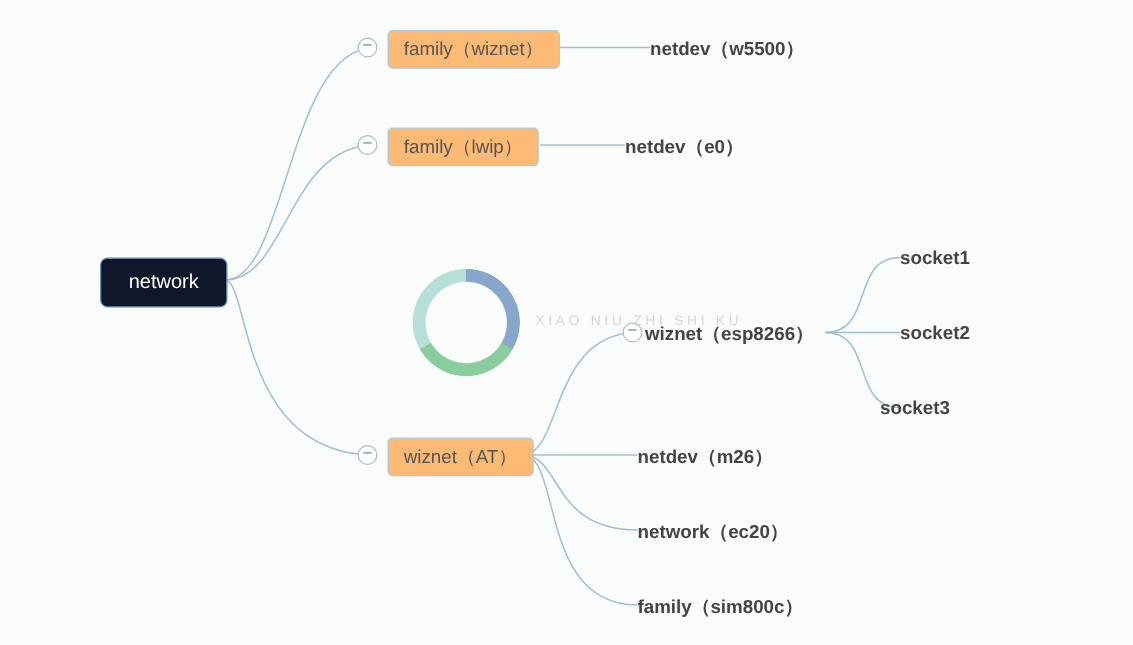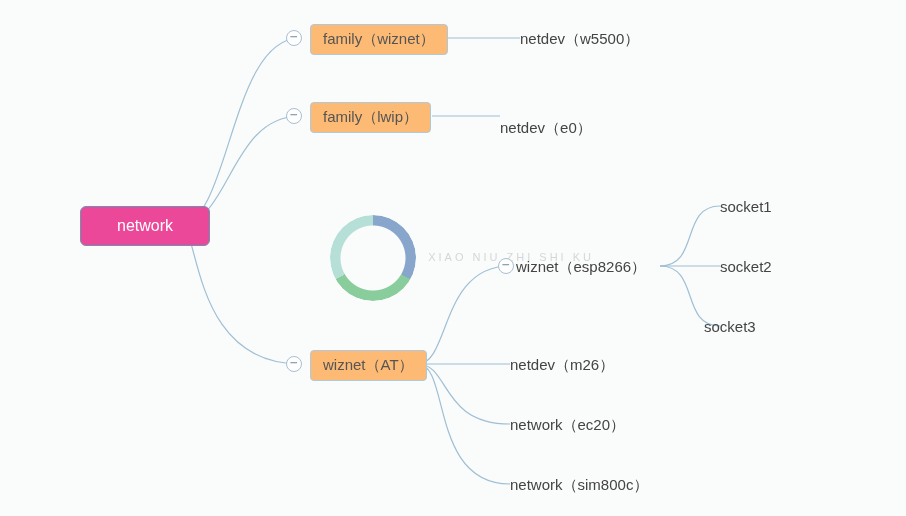--- a/index.html
+++ b/index.html
@@ -18,37 +18,38 @@
     position: absolute;
     left: 0; top: 0;
     width: 906px; height: 516px;
     pointer-events: none;
   }
   .node {
     position: absolute;
     white-space: nowrap;
   }
   .root-node {
-    background: #ec4899;
+    background: #0f172a;
     color: #fff;
     border: 1px solid #6c93b1;
     border-radius: 6px;
-    padding: 10px 36px;
+    padding: 10px 22px;
     font-size: 16px;
   }
   .box-node {
     background: #fdba74;
     border: 1px solid #adc9db;
     border-radius: 4px;
     padding: 5px 12px;
     color: #555;
   }
   .leaf-node {
     color: #444;
     padding: 2px 0;
+    font-weight: bold;
   }
   .toggle {
     position: absolute;
     width: 14px; height: 14px;
     border: 1px solid #a9bfcf;
     border-radius: 50%;
     background: #fff;
     color: #7a95a8;
     font-size: 13px;
     line-height: 11px;
@@ -138,41 +139,41 @@
   <span>family（wiznet）</span>
 </div>
 <div class="node leaf-node" style="left:520px; top:28px;">
   <span>netdev（w5500）</span>
 </div>
 
 <div class="toggle" style="left:286px; top:108px;">−</div>
 <div class="node box-node" style="left:310px; top:102px;text-align:center;">
   <span>family（lwip）</span>
 </div>
-<div class="node leaf-node" style="left:500px; top:106px;margin-top:11px;">
+<div class="node leaf-node" style="left:500px; top:106px;">
   <span>netdev（e0）</span>
 </div>
 
 <div class="toggle" style="left:286px; top:356px;">−</div>
 <div class="node box-node" style="left:310px; top:350px;">
   <span>wiznet（AT）</span>
 </div>
 
 <div class="toggle" style="left:498px; top:258px;">−</div>
 <div class="node leaf-node" style="left:516px; top:256px;">
   <span>wiznet（esp8266）</span>
 </div>
 <div class="node leaf-node" style="left:510px; top:354px;">
   <span>netdev（m26）</span>
 </div>
 <div class="node leaf-node" style="left:510px; top:414px;">
   <span>network（ec20）</span>
 </div>
 <div class="node leaf-node" style="left:510px; top:474px;">
-  <span>network（sim800c）</span>
+  <span>family（sim800c）</span>
 </div>
 
 <div class="node leaf-node" style="left:720px; top:196px;">
   <span>socket1</span>
 </div>
 <div class="node leaf-node" style="left:720px; top:256px;text-align:center;">
   <span>socket2</span>
 </div>
 <div class="node leaf-node" style="left:704px; top:316px;">
   <span>socket3</span>

